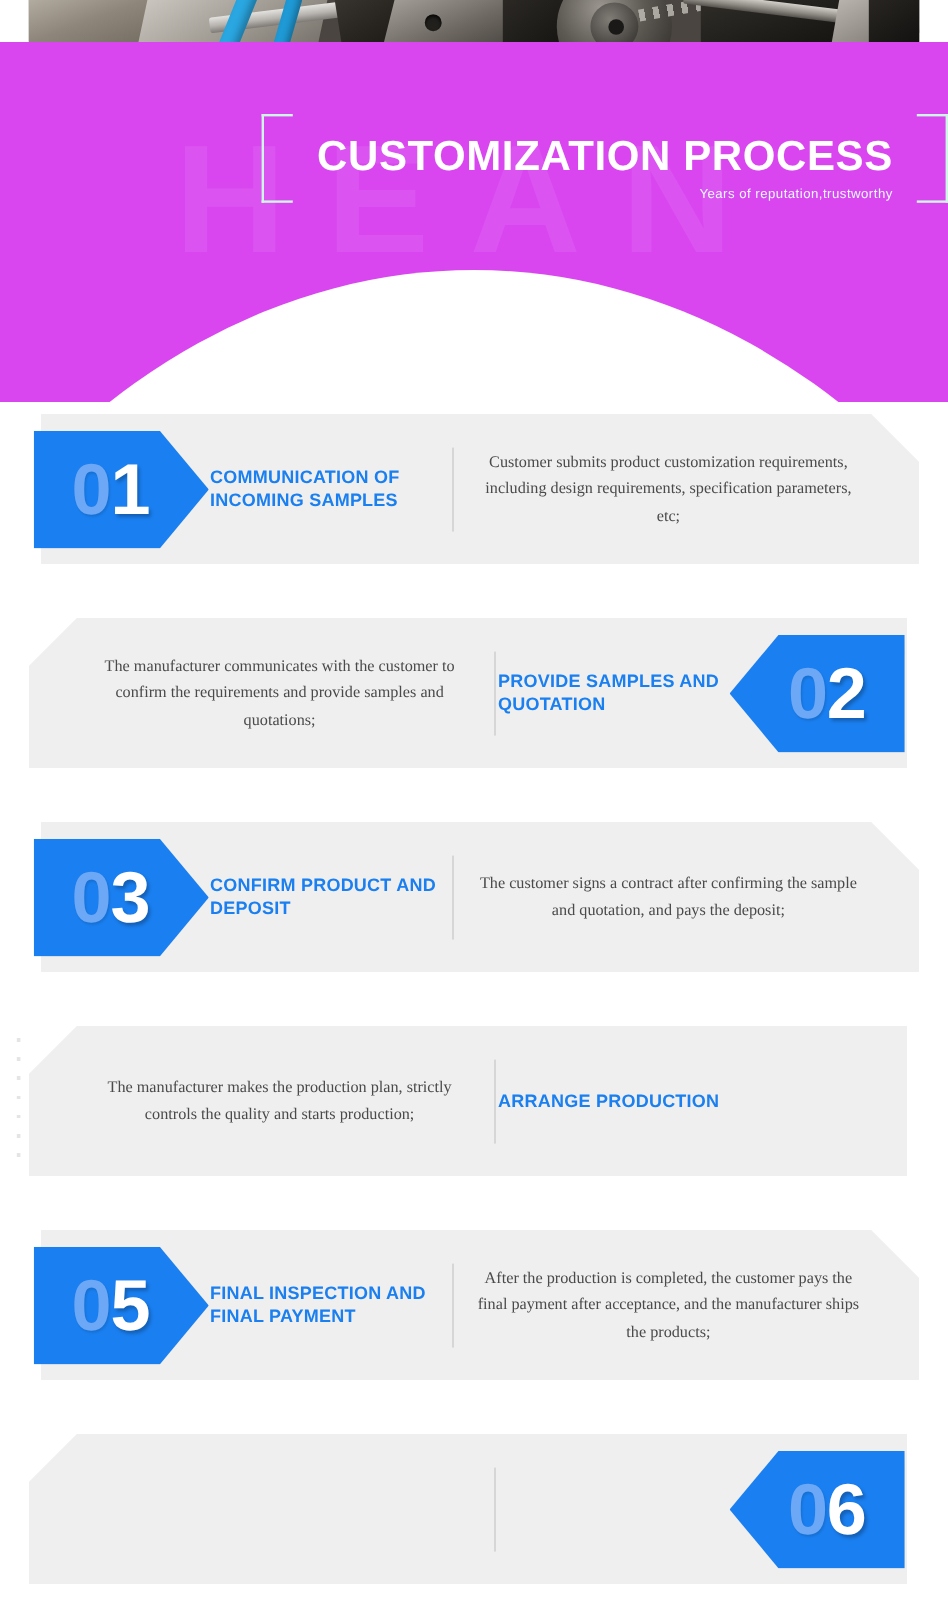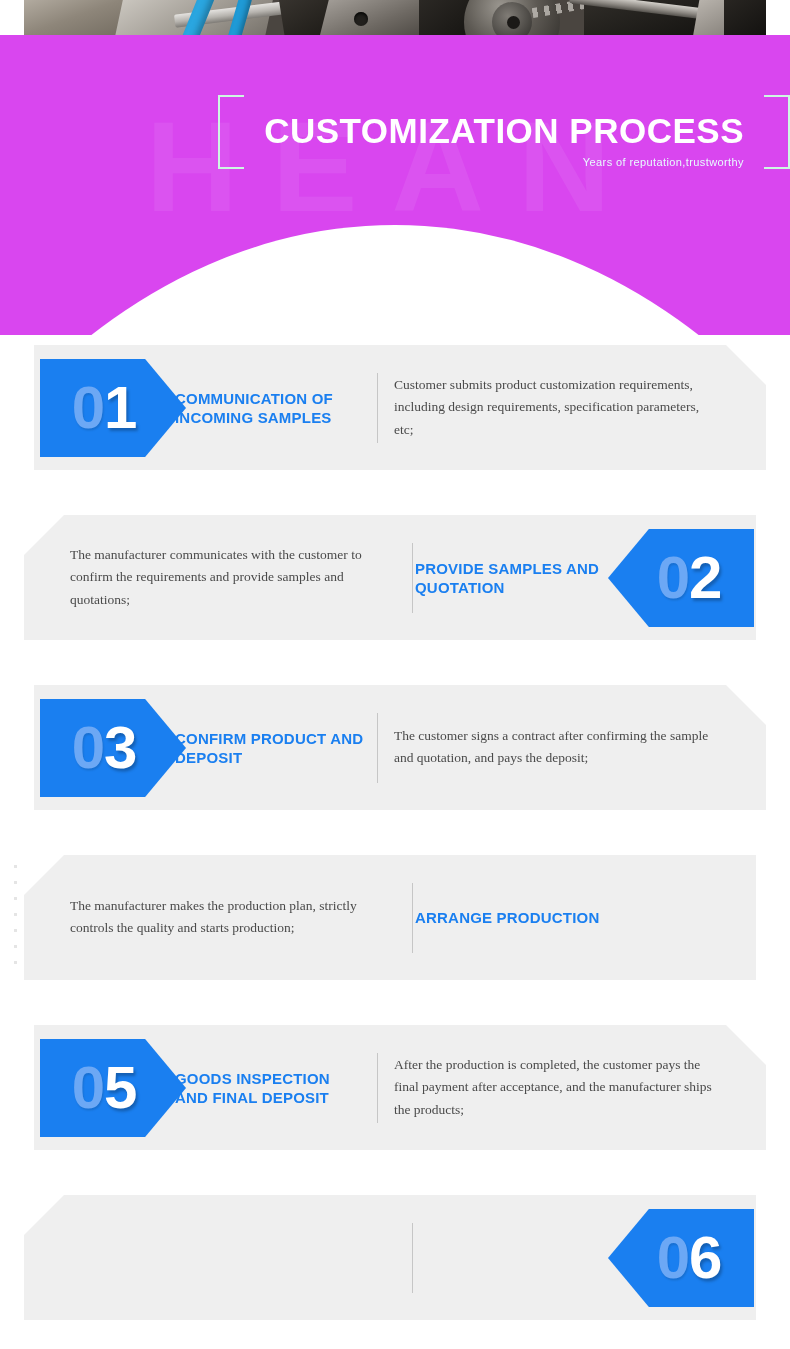--- a/index.html
+++ b/index.html
@@ -119,21 +119,21 @@
     clip-path:polygon(40px 0, 100% 0, 100% 100%, 0 100%, 0 40px);
   }
 
   .badge{
     position:absolute;top:14px;width:146px;height:98px;
     background:#1a7ff0;
     display:flex;align-items:center;justify-content:center;
     filter:drop-shadow(5px 6px 5px rgba(0,0,0,.22));
   }
   .step.ltr .badge{
-    left:40px;
+    left:28px;
     clip-path:polygon(0 0, 72% 0, 100% 50%, 72% 100%, 0 100%);
   }
   .step.rtl .badge{
     right:36px;
     clip-path:polygon(28% 0, 100% 0, 100% 100%, 28% 100%, 0 50%);
   }
   .badge-num{
     font-size:60px;font-weight:700;line-height:1;
     letter-spacing:-1px;
     text-shadow:2px 3px 3px rgba(0,0,0,.25);
@@ -155,20 +155,21 @@
   .divider{
     position:absolute;top:28px;width:1px;height:70px;background:#c6c6c6;
   }
   .step.ltr .divider{left:377px;}
   .step.rtl .divider{right:377px;}
 
   .desc{
     position:absolute;top:50%;transform:translateY(-50%);
     color:#4a4a4a;font-size:13.5px;line-height:1.68;
     font-family:"Liberation Serif", serif;
+    text-align:center;
   }
   .step.ltr .desc{left:394px;right:70px;}
   .step.rtl .desc{right:394px;left:70px;}
 
   .noise{
     position:absolute;left:14px;top:10px;width:3px;height:105px;
     background:repeating-linear-gradient(180deg,#cfcfcf 0 3px,transparent 3px 16px);
     opacity:.55;
   }
 </style>
@@ -256,21 +257,21 @@
     <div class="desc">The manufacturer makes the production plan, strictly controls the quality and starts production;</div>
   </div>
 
   <div class="step ltr">
     <div class="card"></div>
     <div class="badge">
       <div class="badge-num">
         <span class="zero">0</span><span class="dig">5</span>
       </div>
     </div>
-    <div class="label">GOODS INSPECTION AND FINAL DEPOSIT</div>
+    <div class="label">FINAL INSPECTION AND FINAL PAYMENT</div>
     <div class="divider"></div>
     <div class="desc">After the production is completed, the customer pays the final payment after acceptance, and the manufacturer ships the products;</div>
   </div>
 
   <div class="step rtl">
     <div class="card"></div>
     <div class="badge">
       <div class="badge-num">
         <span class="zero">0</span><span class="dig">6</span>
       </div>

